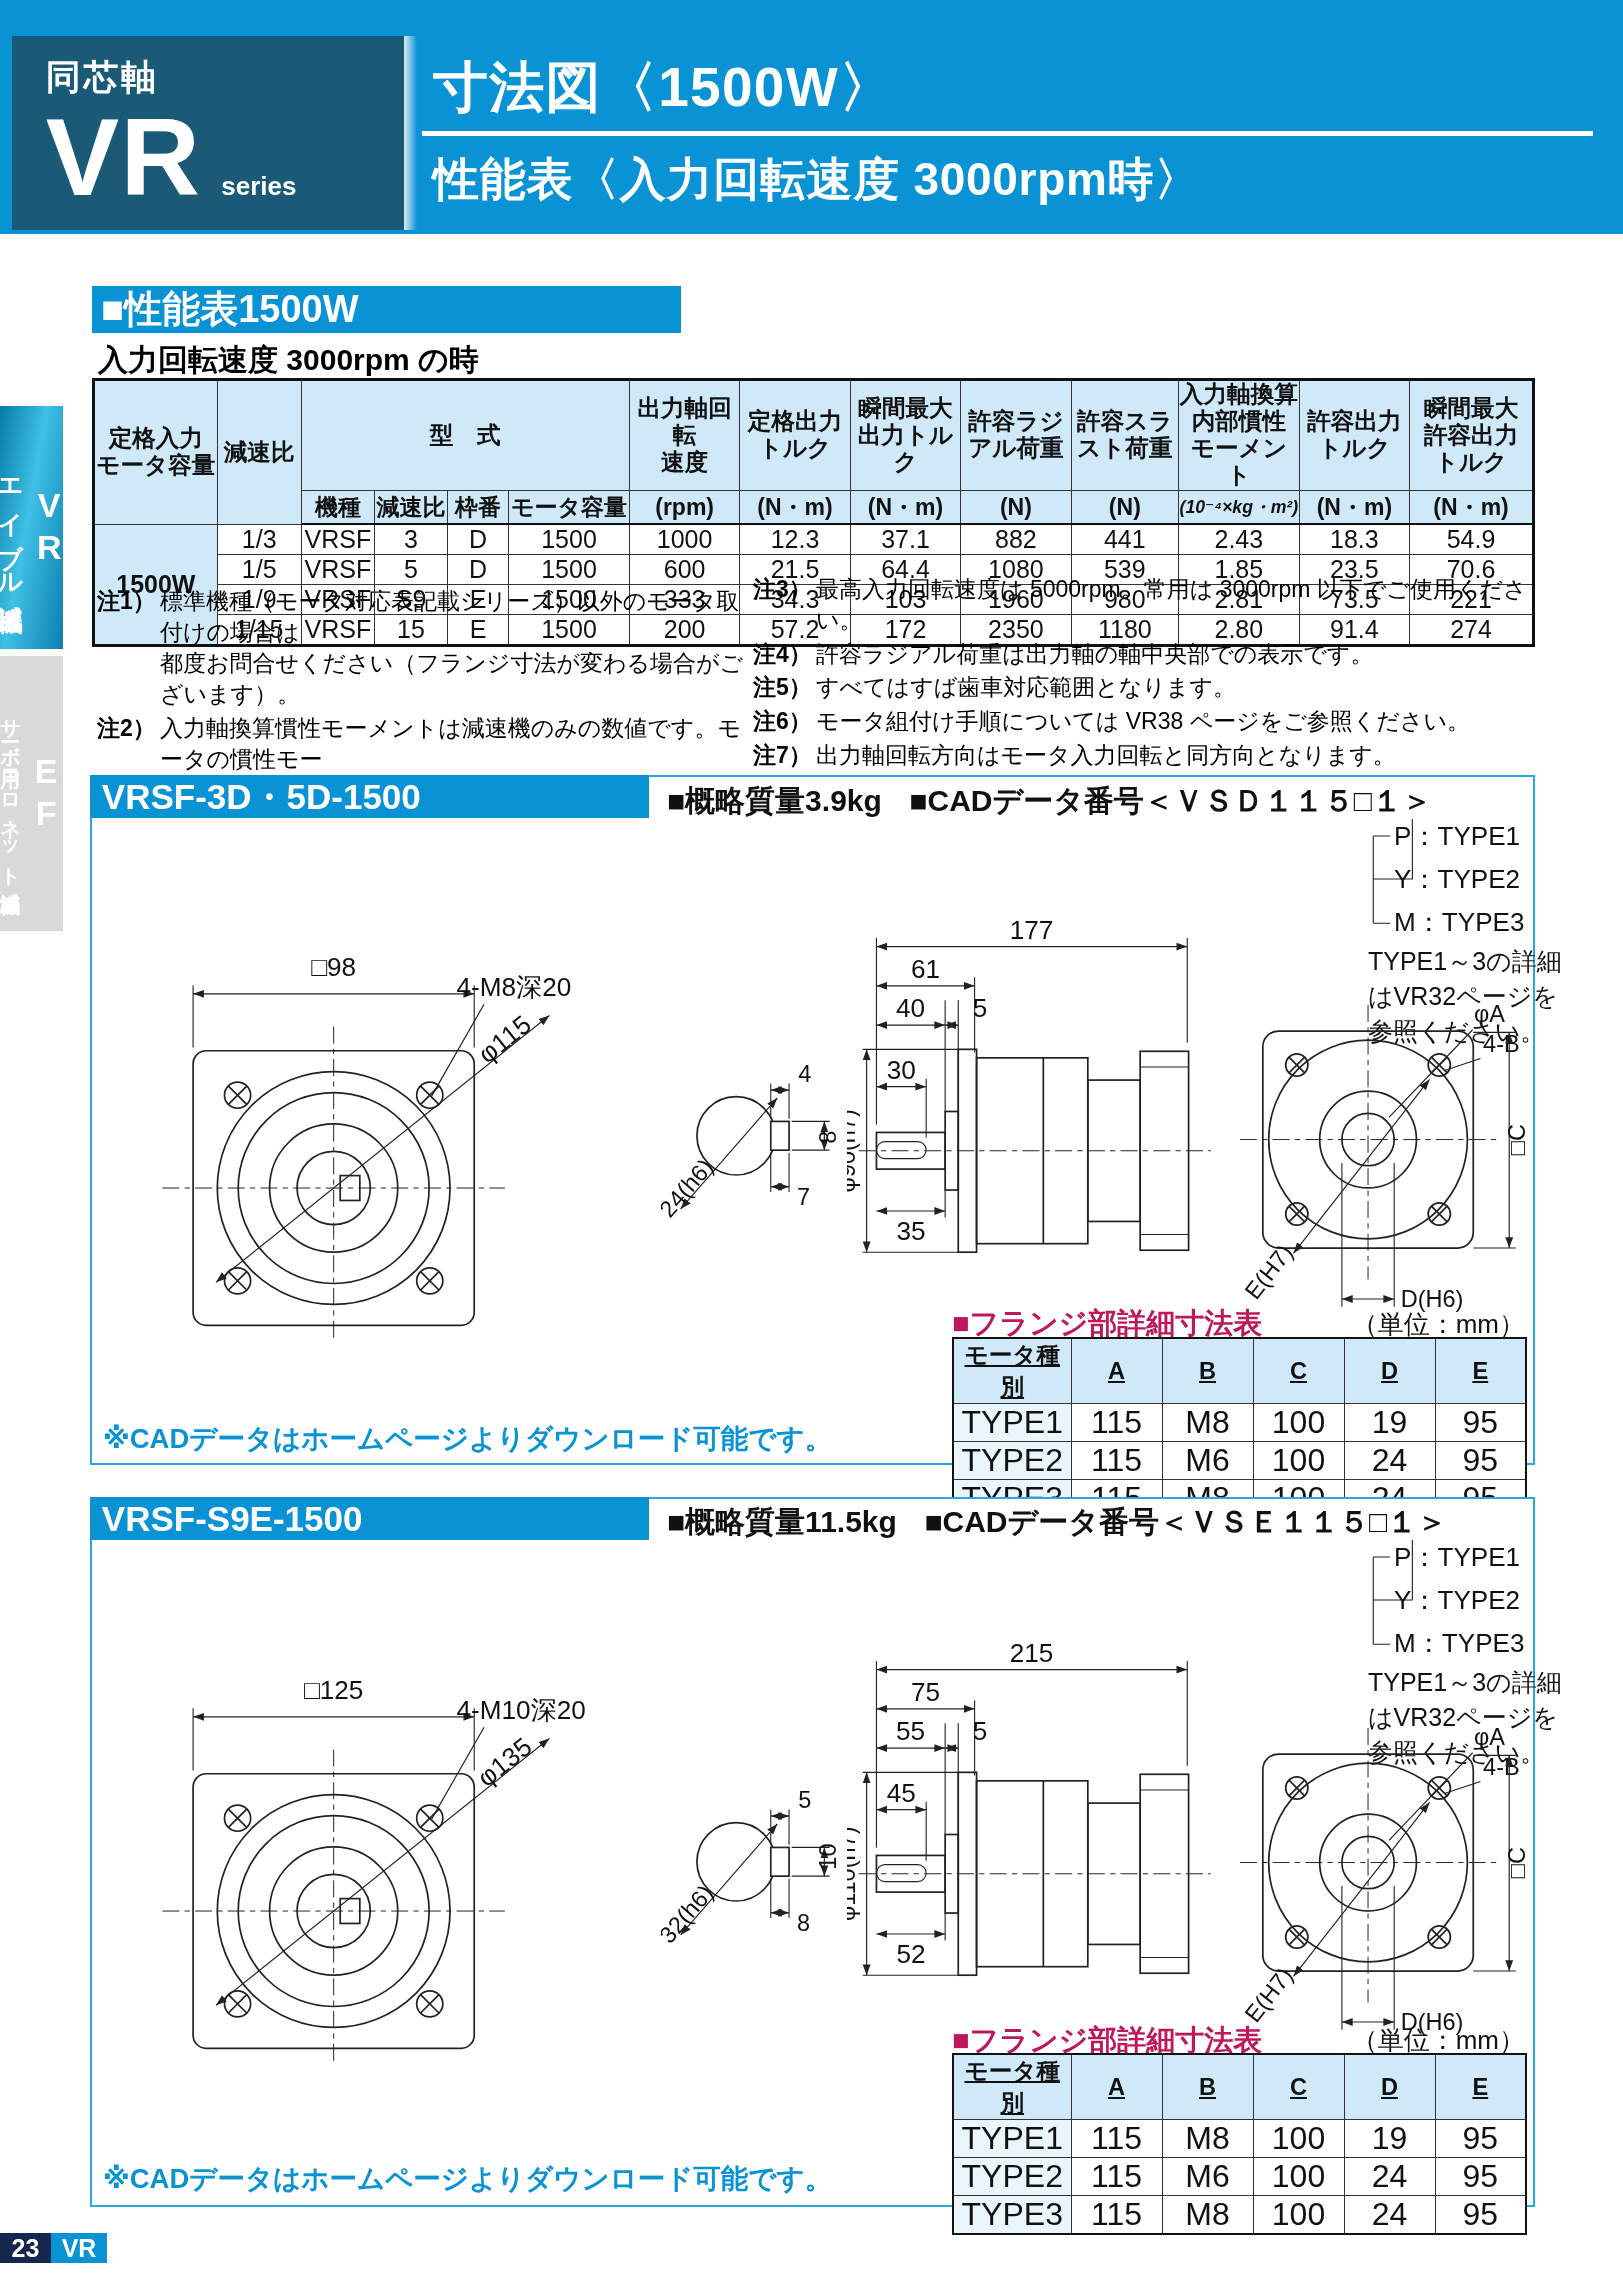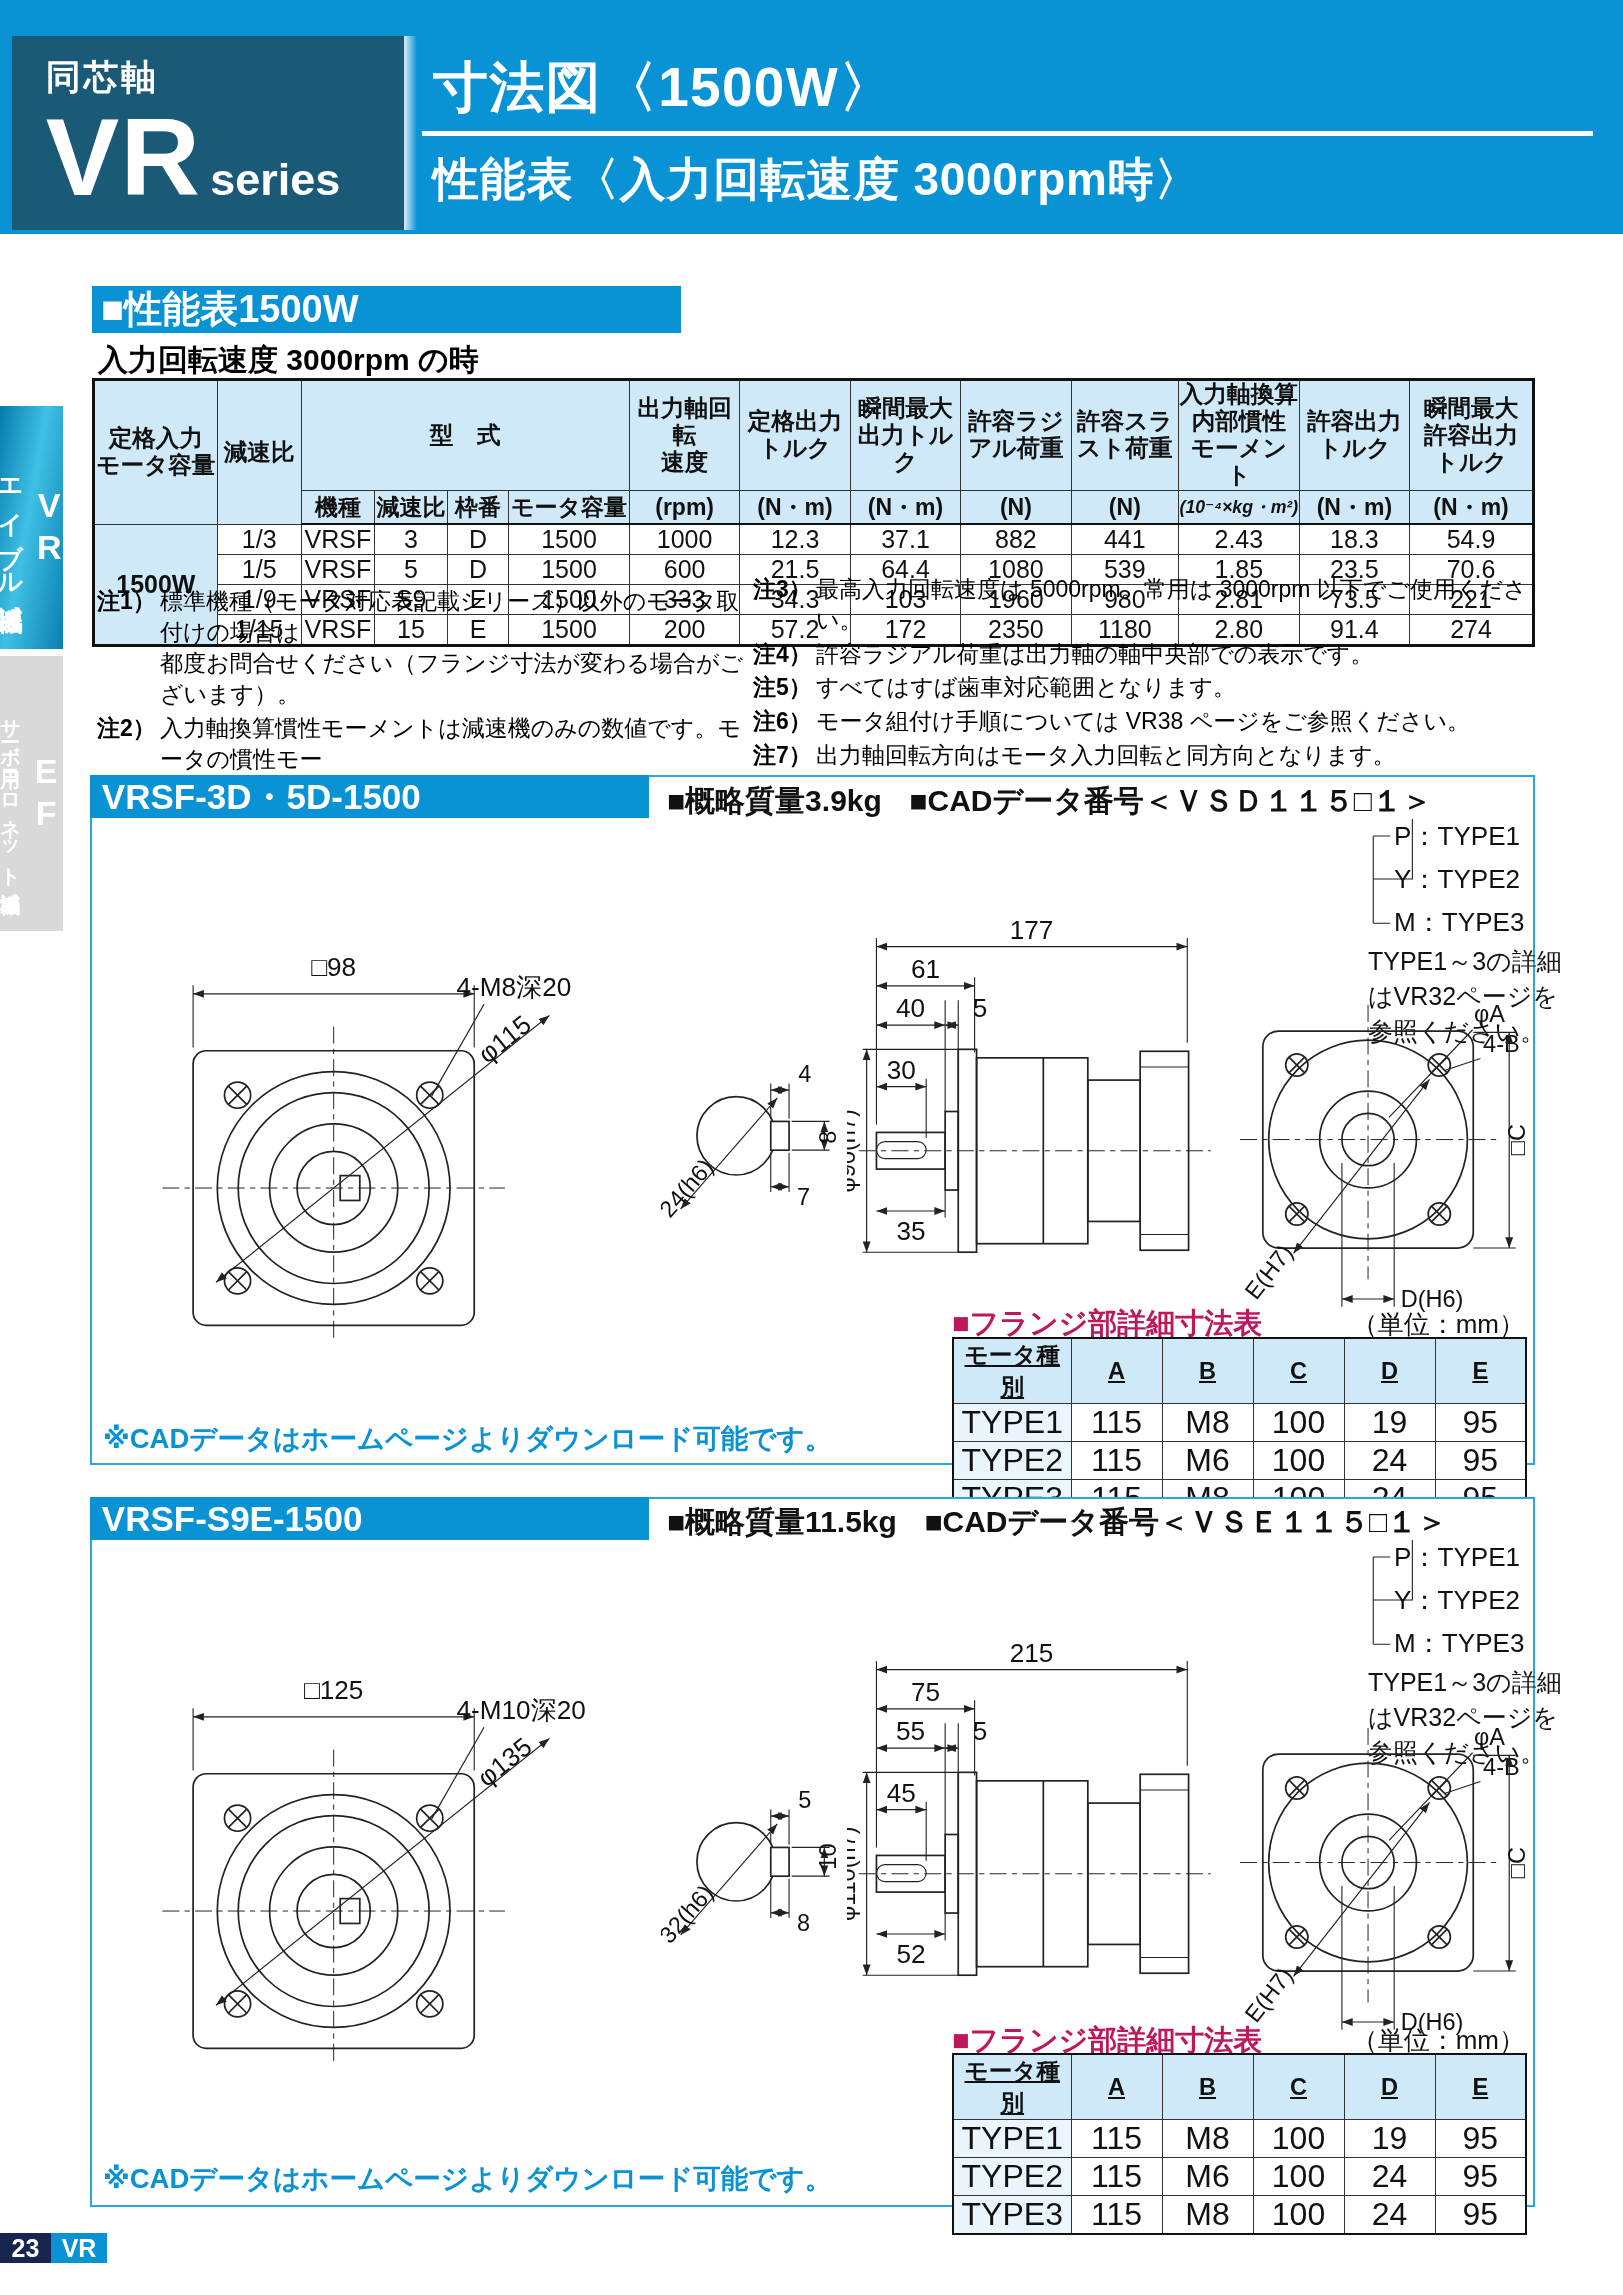--- a/index.html
+++ b/index.html
@@ -7,21 +7,21 @@
         font-family:"Liberation Sans","DejaVu Sans",sans-serif;color:#111;}
   .abs{position:absolute;}
   .pre{white-space:pre-line;}
 
   
   .hdr{left:0;top:0;width:1623px;height:234px;background:#0992d4;}
   .badge{left:11.8px;top:36px;width:393px;height:194px;background:#1b5a77;color:#fff;padding-left:34px;box-sizing:border-box;}
   .badge .t1{display:block;margin-top:18.3px;font-size:35px;font-weight:bold;letter-spacing:2.6px;}
   .badge-line{display:flex;align-items:baseline;margin-top:3.9px;}
   .badge .code{font-size:110px;font-weight:bold;line-height:0.95;letter-spacing:1.3px;}
-  .badge .series{font-size:45px;font-weight:bold;margin-left:9px;}
+  .badge .series{font-size:26px;font-weight:bold;margin-left:20px;}
   .badge-gloss{left:404px;top:36px;width:13px;height:194px;background:linear-gradient(90deg,rgba(255,255,255,.85),rgba(255,255,255,0));}
   .htitle1{left:433px;top:51px;font-size:55px;font-weight:bold;color:#fff;letter-spacing:1.3px;}
   .hrule{left:422px;top:131px;width:1171px;height:4.6px;background:#fff;}
   .htitle2{left:433px;top:149px;font-size:46px;font-weight:bold;color:#fff;letter-spacing:0.7px;}
 
   
   .tab{display:flex;flex-direction:row;justify-content:center;align-items:center;gap:1.3px;}
   .tab1{left:0;top:406px;width:63px;height:243px;background:linear-gradient(100deg,#077ba9 0%,#3fc0e6 45%,#0a7fae 100%);}
   .tab2{left:0;top:656px;width:63px;height:275px;background:#d9d9d9;}
   .vtext{writing-mode:vertical-rl;text-orientation:upright;color:#fff;font-weight:bold;}

